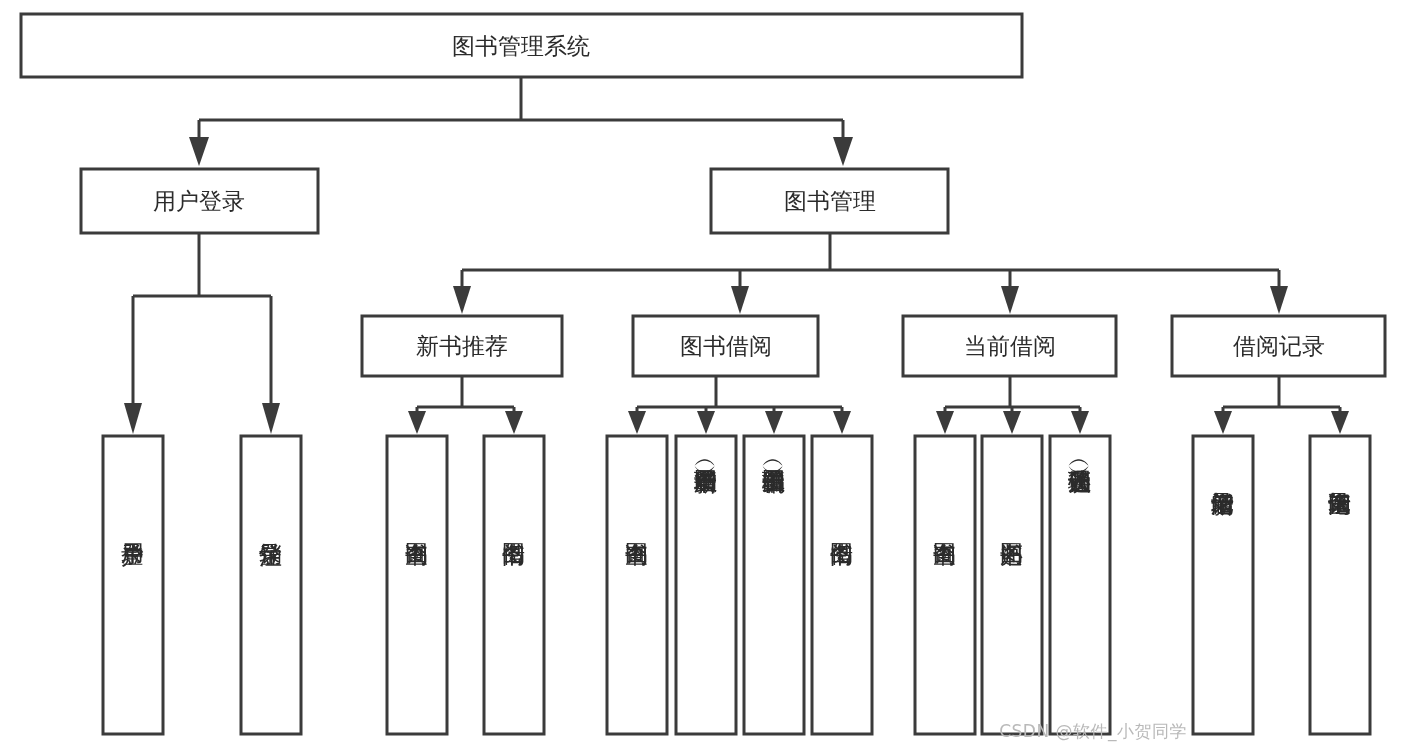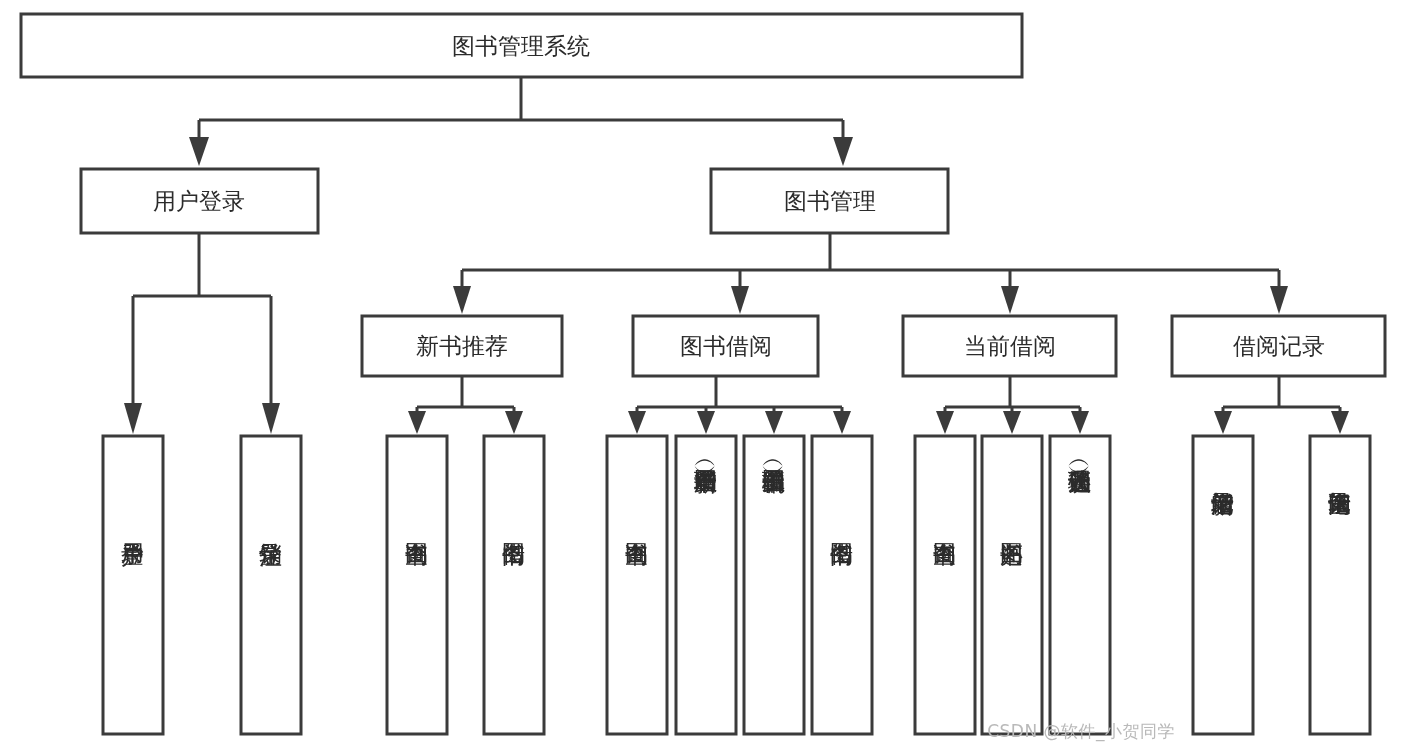--- a/index.html
+++ b/index.html
@@ -49,21 +49,21 @@
     stroke-width: 3;
     fill: none;
     stroke-linecap: butt;
   }
   .arrow-head {
     fill: #3b3b3b;
     stroke: none;
   }
   .watermark {
     position: absolute;
-    right: 12px;
+    right: 0;
     bottom: 4px;
     font-family: "DejaVu Sans", "Liberation Sans", sans-serif;
     font-size: 17px;
     color: #b9b9b9;
     white-space: nowrap;
     letter-spacing: 0.5px;
     pointer-events: none;
   }
 </style>
 </head>

